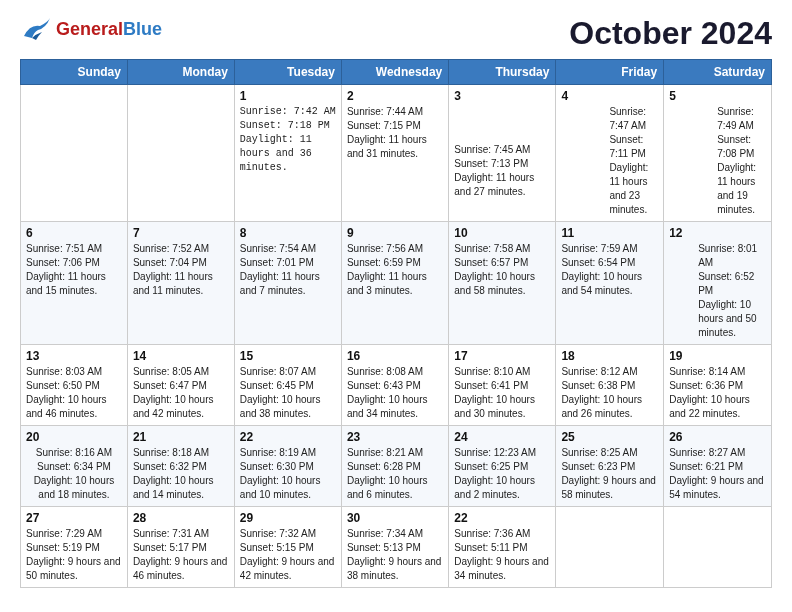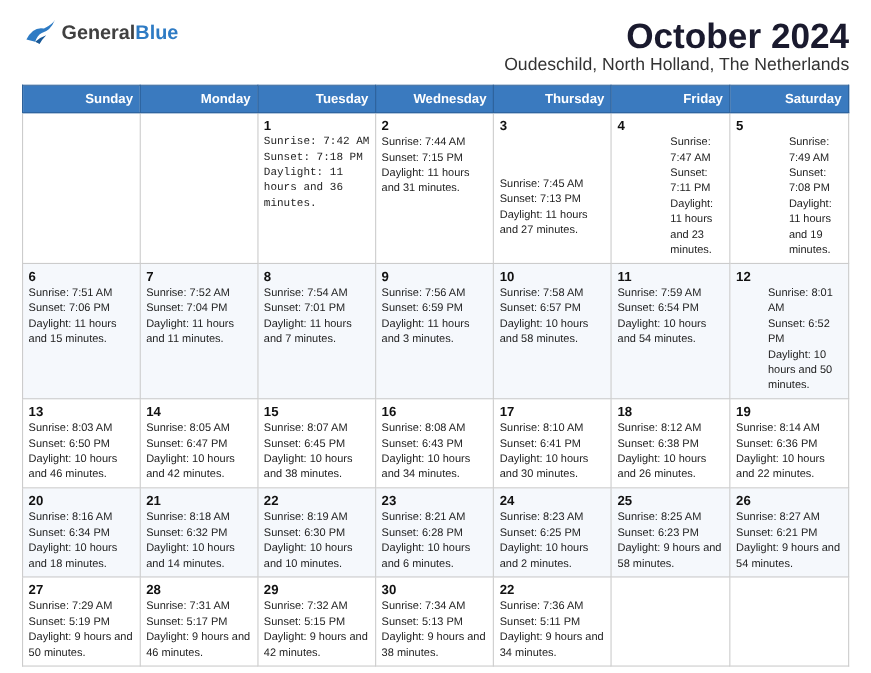--- a/index.html
+++ b/index.html
@@ -89,28 +89,27 @@
 <div class="page">
   <div class="header">
     <div class="logo">
       <div class="logo-row">
         <svg width="32" height="28" viewBox="0 0 32 28">
           <path d="M4 20 Q10 8 20 10 Q28 6 30 2 Q26 12 18 14 Q14 16 12 22Z" fill="#2e7bc4"></path>
           <path d="M12 22 Q16 18 22 16 Q18 20 16 24Z" fill="#1a5a99"></path>
         </svg>
         <div>
           <div style="font-size:18px;font-weight:bold;color:#1a1a2e;line-height:1.1;">
-            <span style="color:#404040;">General</span><span style="color:#2e7bc4;">Blue</span>
+            <span style="color:#b91c1c;">General</span><span style="color:#2e7bc4;">Blue</span>
           </div>
         </div>
       </div>
     </div>
     <div class="title-block">
       <h1>October 2024</h1>
-      <h2>Oudeschild, North Holland, The Netherlands</h2>
     </div>
   </div>
 
   <table class="calendar">
     <thead>
       <tr>
         <th>Sunday</th>
         <th>Monday</th>
         <th>Tuesday</th>
         <th>Wednesday</th>
@@ -238,21 +237,21 @@
           <td>
             <span class="day-num">19</span>
             <div class="day-detail" style="white-space: pre-line;">Sunrise: 8:14 AM
 Sunset: 6:36 PM
 Daylight: 10 hours and 22 minutes.</div>
           </td>
         </tr>
         <tr>
           <td>
             <span class="day-num">20</span>
-            <div class="day-detail" style="white-space: pre-line;">Sunrise: 8:16 AM
+            <div class="day-detail" style="white-space: pre-line; text-align: center;">Sunrise: 8:16 AM
 Sunset: 6:34 PM
 Daylight: 10 hours and 18 minutes.</div>
           </td>
           <td>
             <span class="day-num">21</span>
             <div class="day-detail" style="white-space: pre-line;">Sunrise: 8:18 AM
 Sunset: 6:32 PM
 Daylight: 10 hours and 14 minutes.</div>
           </td>
           <td>
@@ -262,21 +261,21 @@
 Daylight: 10 hours and 10 minutes.</div>
           </td>
           <td>
             <span class="day-num">23</span>
             <div class="day-detail" style="white-space: pre-line;">Sunrise: 8:21 AM
 Sunset: 6:28 PM
 Daylight: 10 hours and 6 minutes.</div>
           </td>
           <td>
             <span class="day-num">24</span>
-            <div class="day-detail" style="white-space: pre-line;">Sunrise: 8:23 AM
+            <div class="day-detail" style="white-space: pre-line;">Sunrise: 12:23 AM
 Sunset: 6:25 PM
 Daylight: 10 hours and 2 minutes.</div>
           </td>
           <td>
             <span class="day-num">25</span>
             <div class="day-detail" style="white-space: pre-line;">Sunrise: 8:25 AM
 Sunset: 6:23 PM
 Daylight: 9 hours and 58 minutes.</div>
           </td>
           <td>

